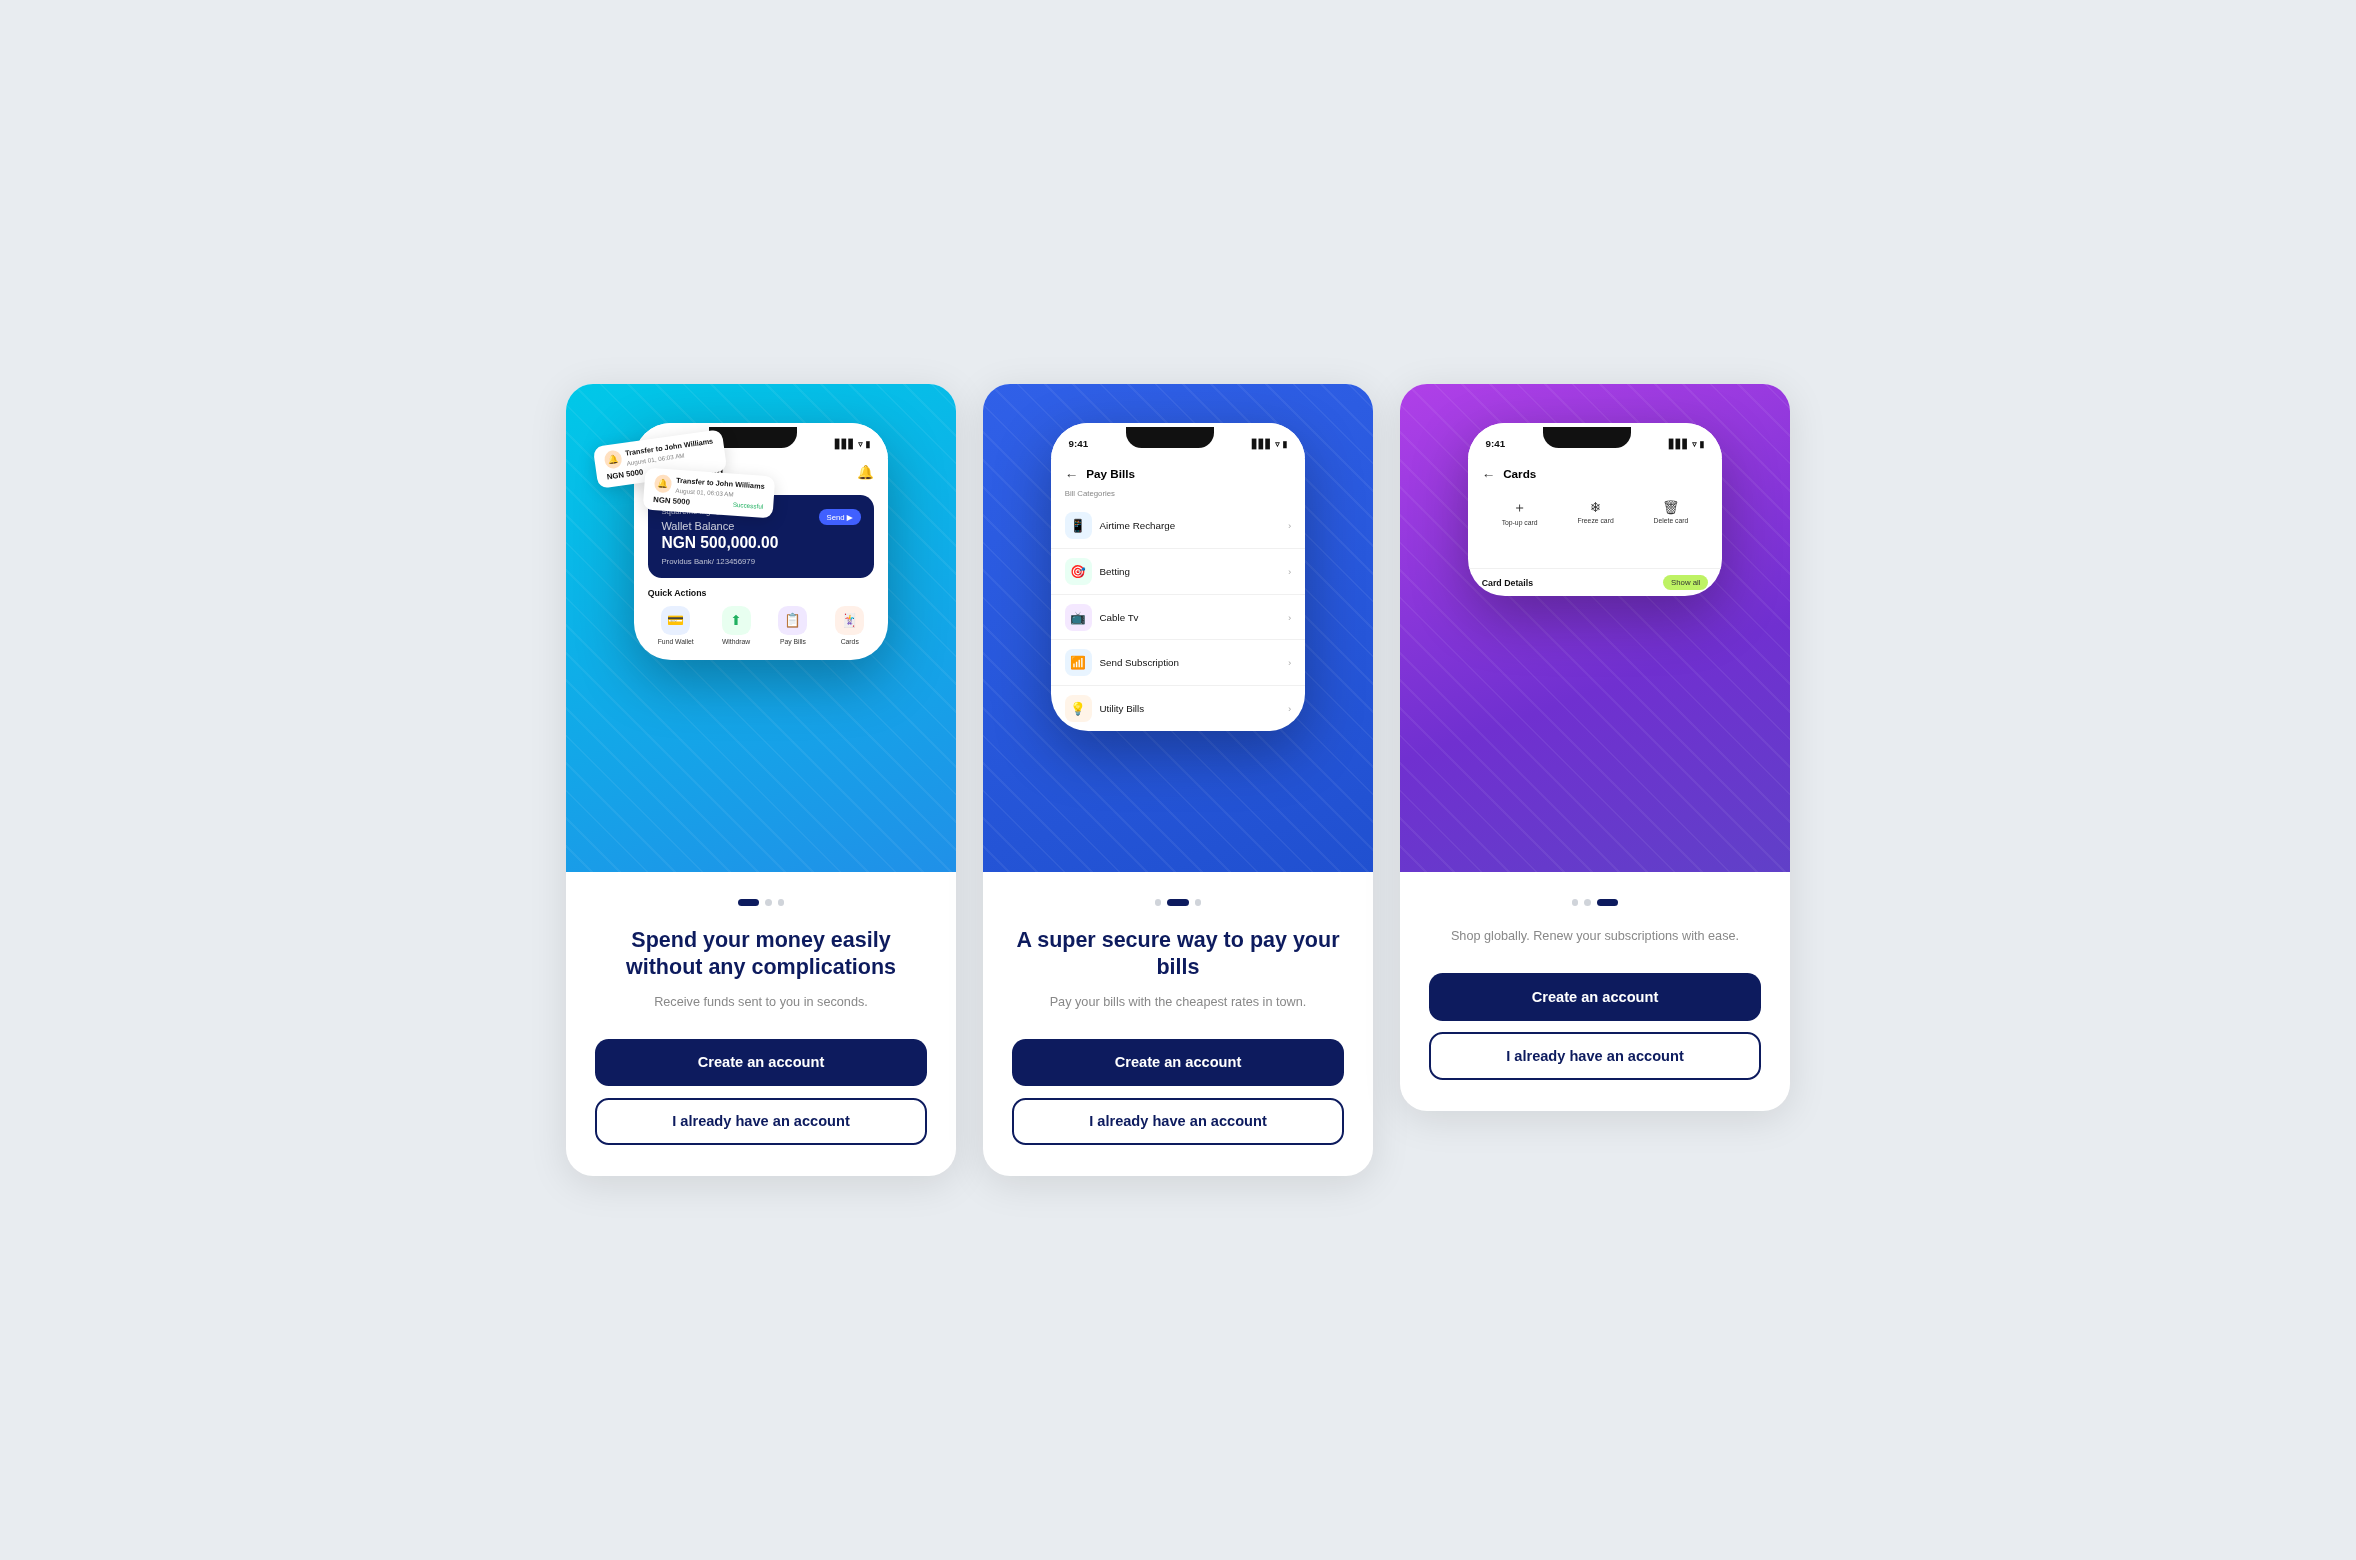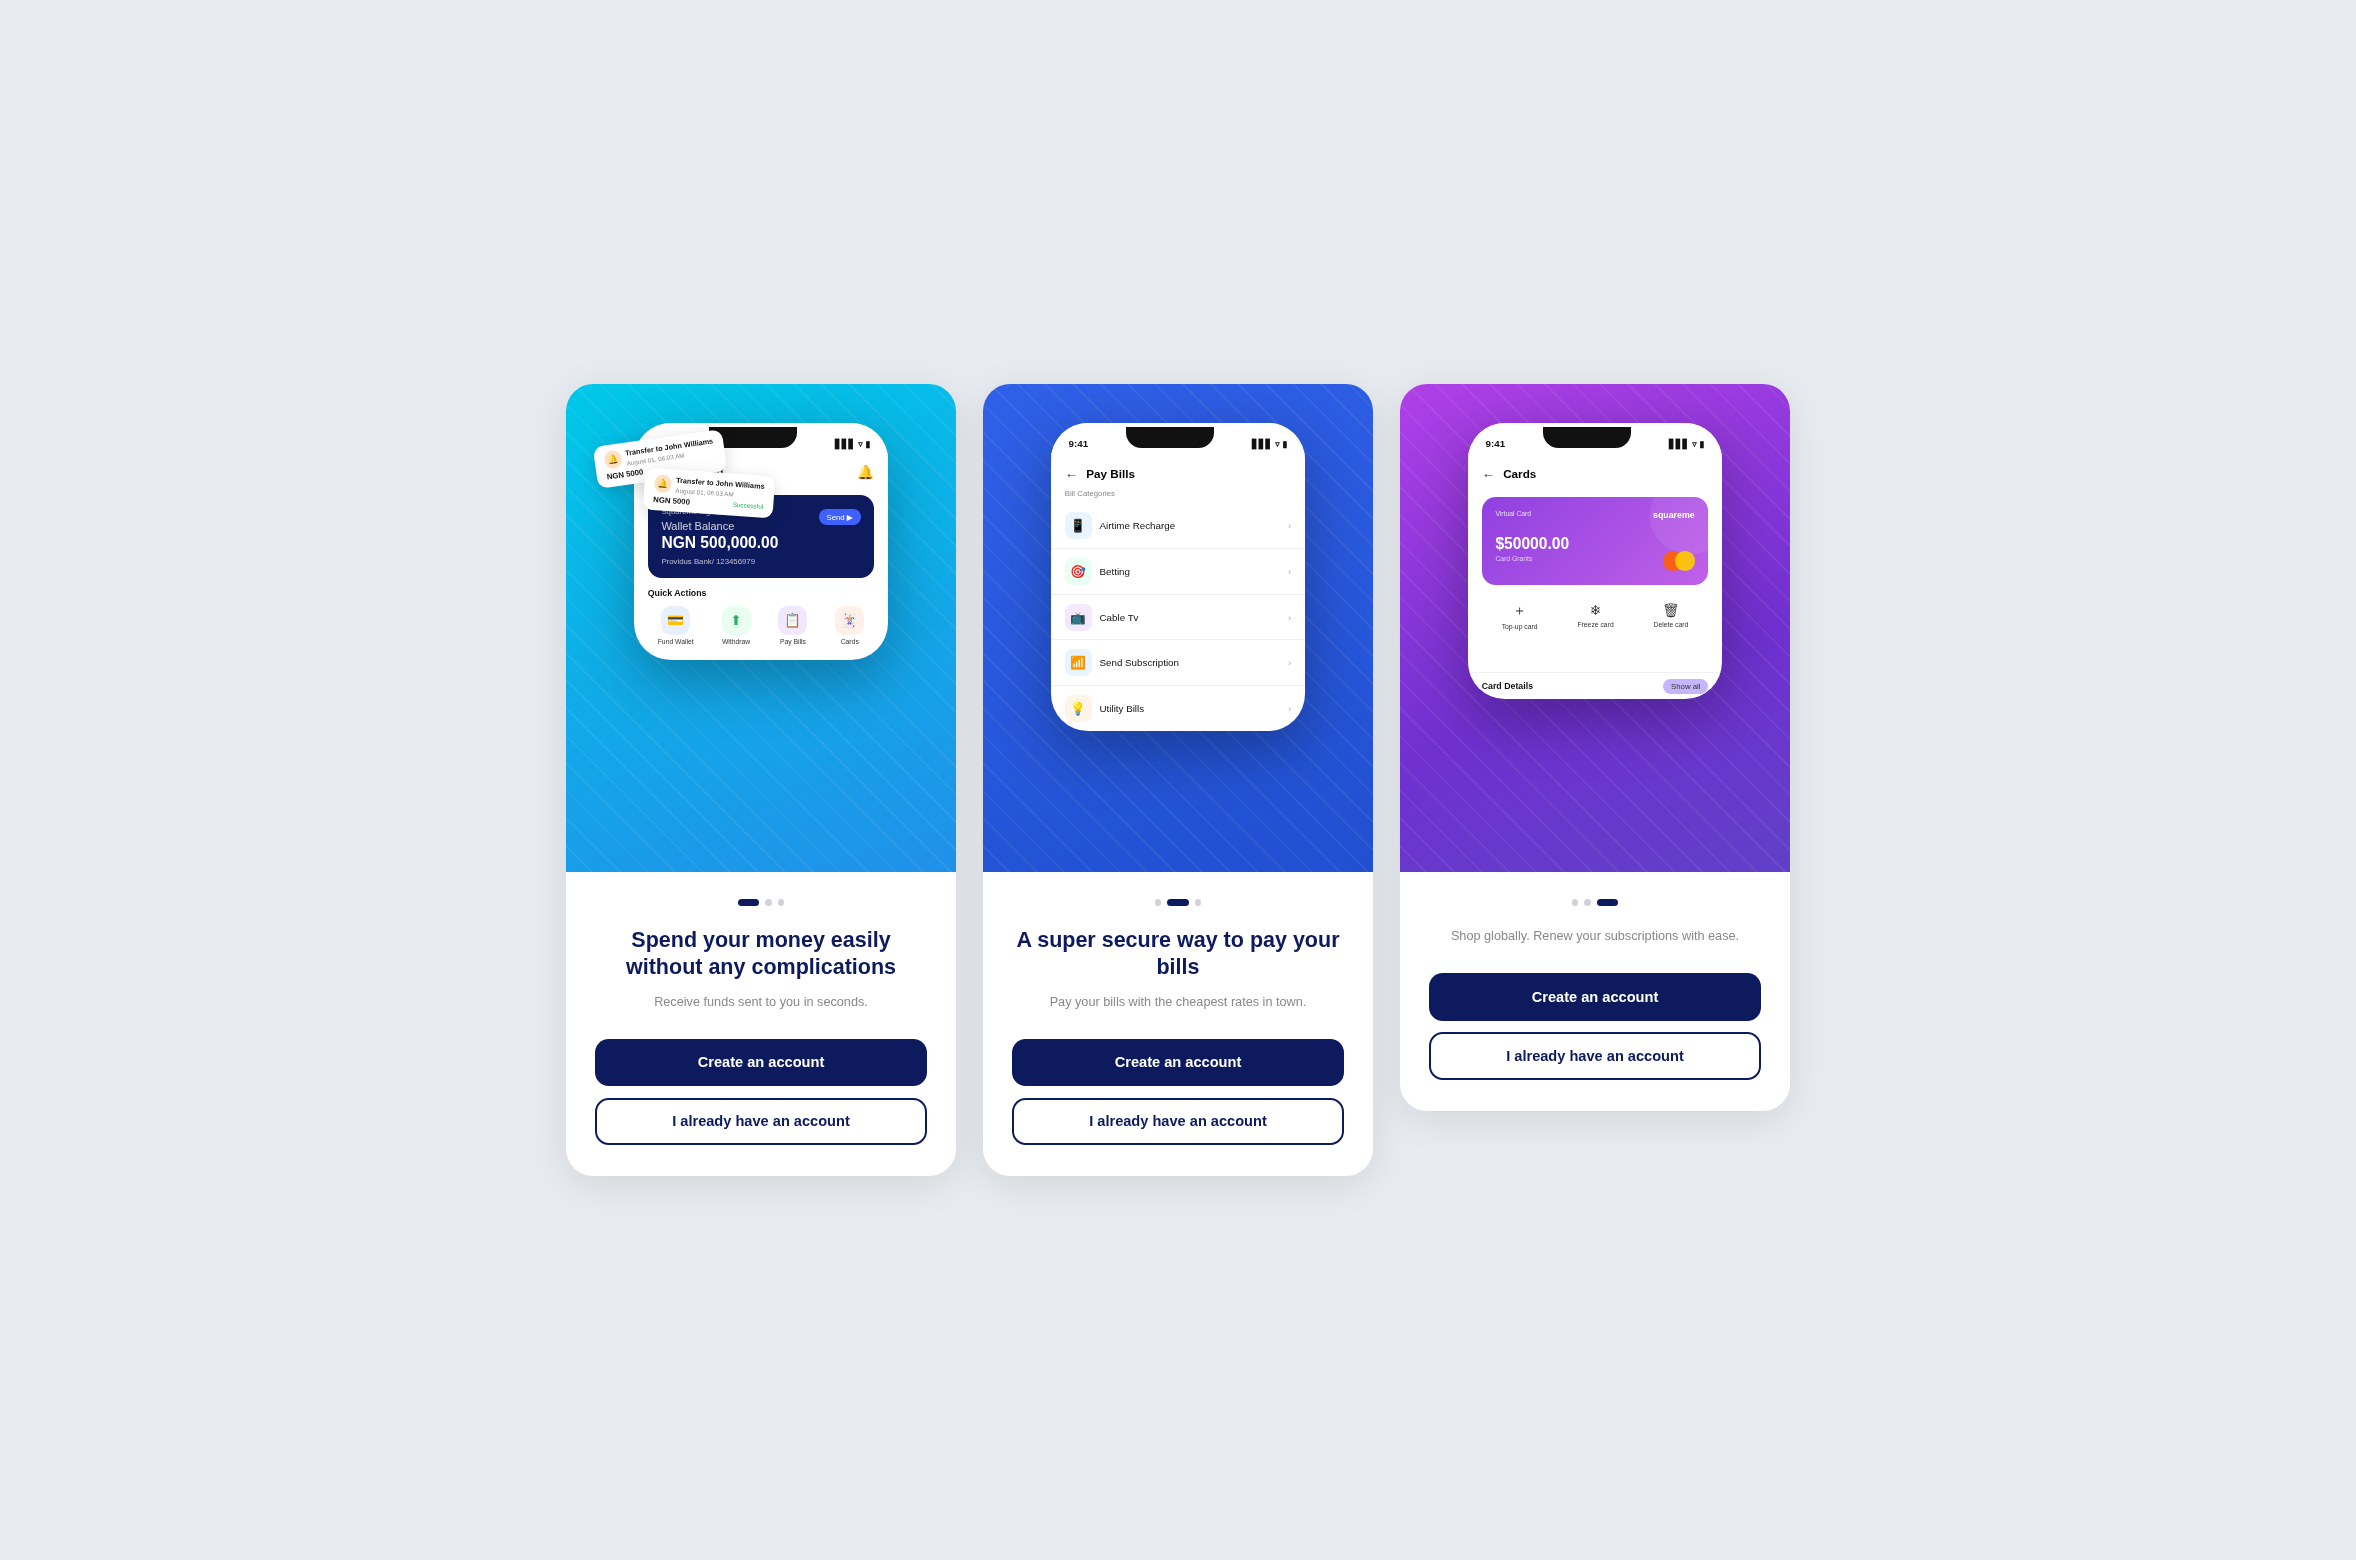--- a/index.html
+++ b/index.html
@@ -251,21 +251,21 @@
     .card-details-row {
       display: flex;
       justify-content: space-between;
       align-items: center;
       padding: 5.9px 13.7px;
       border-top: 1px solid #f0f0f0;
       margin-top: 32px;
     }
     .card-details-label { font-size: 8.8px; font-weight: 600; color: #111; }
     .show-all-btn {
-      background: #c4b5fd;
+      background: #bef264;
       border-radius: 9.8px;
       padding: 2.9px 7.8px;
       font-size: 7.8px;
       color: #333;
     }
 
     
     .bottom-content {
       padding: 27px 29px 31px;
       display: flex;
@@ -514,30 +514,20 @@
           <div class="status-icons">
             <span>▋▋▋</span>
             <span>▿</span>
             <span>▮</span>
           </div>
         </div>
         <div class="cards-header">
           <span class="back-arrow">←</span>
           <span>Cards</span>
         </div>
-        <div class="virtual-card">
-          <div class="card-label">Virtual Card</div>
-          <div class="card-brand">squareme</div>
-          <div class="card-amount">$50000.00</div>
-          <div class="card-tag">Card Grants</div>
-          <div class="mastercard-icon">
-            <div class="mc-circle1"></div>
-            <div class="mc-circle2"></div>
-          </div>
-        </div>
         <div class="card-actions">
           <div class="card-action-item">
             <span class="card-action-icon">＋</span>
             <span>Top-up card</span>
           </div>
           <div class="card-action-item">
             <span class="card-action-icon">❄</span>
             <span>Freeze card</span>
           </div>
           <div class="card-action-item">

